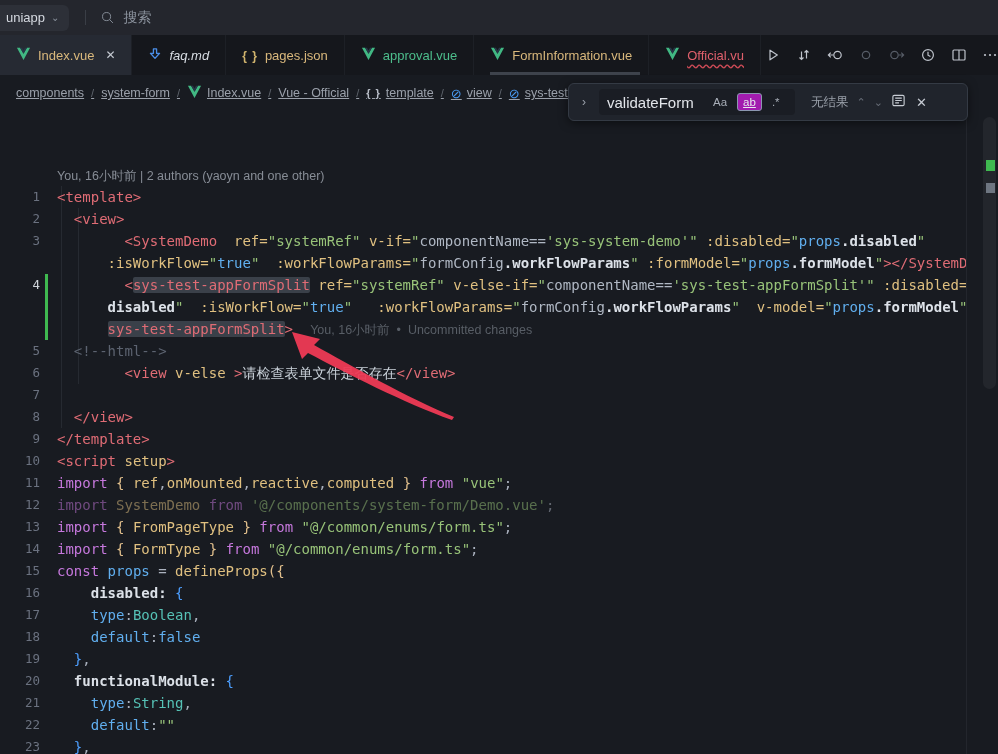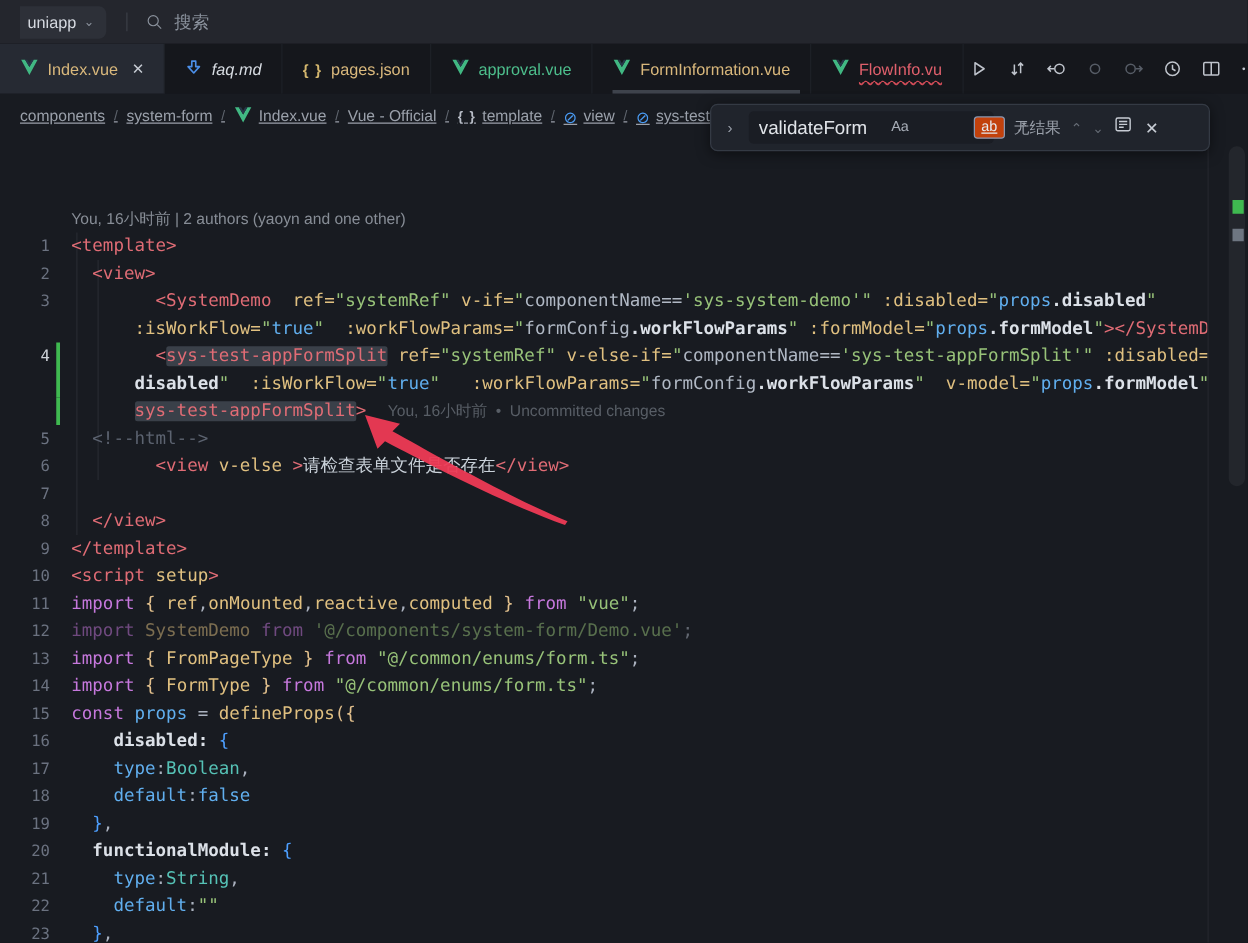--- a/index.html
+++ b/index.html
@@ -1,20 +1,20 @@
 <!DOCTYPE html>
 <html><head>
 <meta charset="utf-8">
 <style>
   * { margin:0; padding:0; box-sizing:border-box; }
   html,body { width:998px; height:754px; overflow:hidden; background:#16191f;
               font-family:"Liberation Sans", sans-serif; }
   .topbar { position:absolute; top:0; left:0; right:0; height:35px; background:#24262d;
             display:flex; align-items:center; }
-  .appmenu { margin-left:16px; height:26px; background:#2d3038; border-radius:0 6px 6px 0;
+  .appmenu { margin-left:0; height:26px; background:#2d3038; border-radius:0 6px 6px 0;
              display:flex; align-items:center; padding:0 10px 0 6px; color:#d5d9e0; font-size:13px; gap:6px; }
   .appmenu .chev { color:#8a919c; font-size:10px; }
   .tb-div { width:1px; height:15px; background:#3a3e46; margin:0 14px 0 16px; }
   .searchbox { display:flex; align-items:center; gap:8px; color:#8a919c; font-size:14px; }
   .searchbox svg { stroke:#8a919c; }
 
   .tabbar { position:absolute; top:35px; left:0; right:0; height:40px; background:#15171c;
             display:flex; align-items:stretch; }
   .tab { display:flex; align-items:center; gap:7px; padding:0 16px; font-size:13px;
          color:#9aa0aa; border-right:1px solid #1d2026; white-space:nowrap; }
@@ -77,21 +77,21 @@
 
   .find { position:absolute; top:8px; right:30px; width:400px; height:38px; background:#20242c;
           border:1px solid #343a44; border-radius:6px; box-shadow:0 2px 10px rgba(0,0,0,.5);
           display:flex; align-items:center; padding:0 8px; gap:8px; z-index:5; }
   .find .expander { color:#9aa0aa; font-size:12px; width:14px; text-align:center; }
   .find-input { display:flex; align-items:center; background:#1a1d24; border-radius:4px;
                 height:26px; padding:0 5px 0 8px; gap:4px; width:196px; }
   .find-input input { background:transparent; border:none; outline:none; color:#e2e5ea;
                       font-size:15px; width:96px; font-family:"Liberation Sans", sans-serif; }
   .opt { color:#a8aeb8; font-size:11.5px; padding:2px 5px; border-radius:3px; border:1px solid transparent; }
-  .opt.on { background:#c2410c; border-color:#8b97b0; color:#e6e9ee; text-decoration:underline;margin-left:42px; }
+  .opt.on { background:#a21caf; border-color:#8b97b0; color:#e6e9ee; text-decoration:underline; }
   .results { color:#9aa0aa; font-size:12.5px; margin-left:8px; }
   .find .nav { color:#666c76; font-size:11px; }
   .find .selicon svg { stroke:#c7ccd4; fill:none; stroke-width:1.2; }
   .find .x { color:#c7ccd4; font-size:13px; margin-left:2px; }
 
   .arrow-svg { position:absolute; left:0; top:0; z-index:4; pointer-events:none; }
 </style>
 </head>
 <body>
 
@@ -142,21 +142,21 @@
             <path fill="#41b883" d="M1.5 1h5L12 10.5 17.5 1h5L12 20.5z"></path>
             <path fill="#273849" d="M6.5 1h3L12 5.5 14.5 1h3L12 10.5z"></path>
           </svg></span>
         <span class="lbl c-gold">FormInformation.vue</span>
       </div>
       <div class="tab">
         <span><svg width="15" height="14" viewBox="0 0 24 22">
             <path fill="#41b883" d="M1.5 1h5L12 10.5 17.5 1h5L12 20.5z"></path>
             <path fill="#273849" d="M6.5 1h3L12 5.5 14.5 1h3L12 10.5z"></path>
           </svg></span>
-        <span class="lbl c-red">FlowInfo.vu</span>
+        <span class="lbl c-red">Official.vu</span>
       </div>
     </div>
   <div class="tab-thumb"></div>
   <div class="actions" id="actions">
       <span class="act">
         <svg width="16" height="16" viewBox="0 0 16 16">
           <path d="M5 3.2 12.3 8 5 12.8z" stroke-linejoin="round"></path>
         </svg>
       </span>
       <span class="act">

